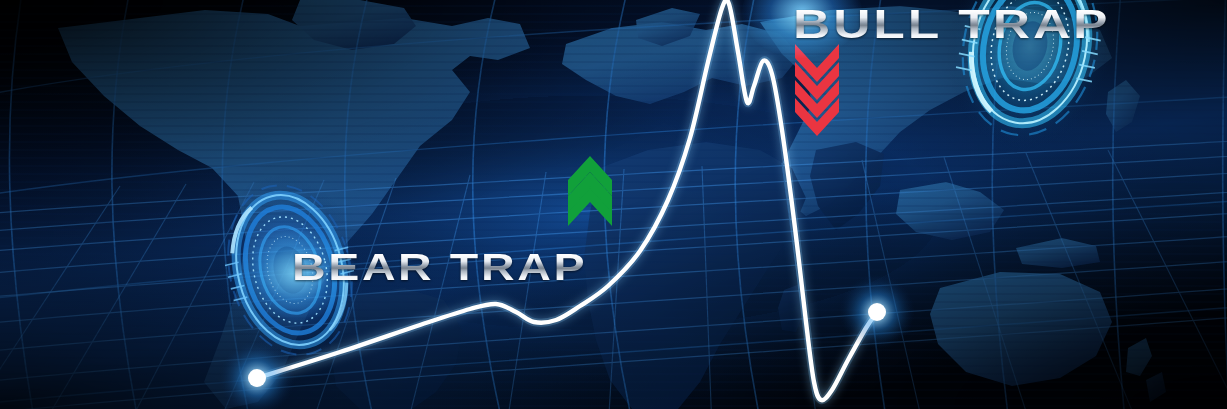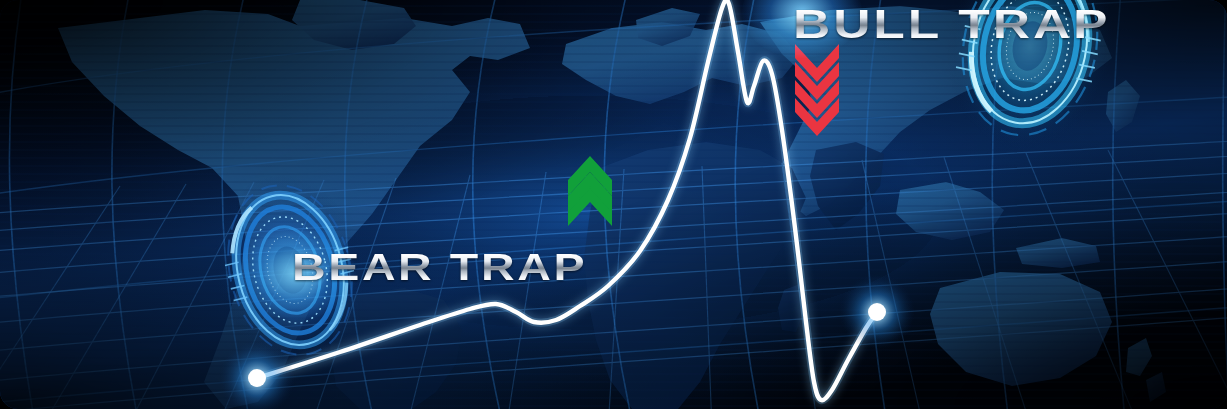--- a/index.html
+++ b/index.html
@@ -5,21 +5,20 @@
 <style>
   html,body{margin:0;padding:0;background:#000;}
   *{box-sizing:border-box;}
   #stage{
     position:relative;
     width:1227px;height:409px;
     overflow:hidden;
     background:#030a18;
     font-family:"Liberation Sans", sans-serif;
     user-select:none;
-    border-radius:18px;
   }
   .layer{position:absolute;inset:0;}
   svg.layer{display:block;width:1227px;height:409px;}
 
   
   .trap-label{
     position:absolute;
     font-family:"Liberation Sans", sans-serif;
     font-weight:700;
     font-style:normal;

